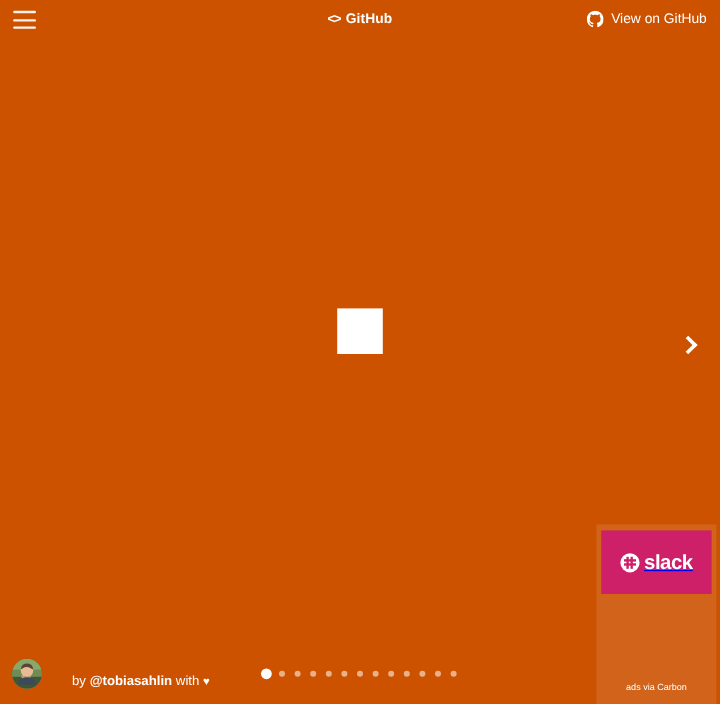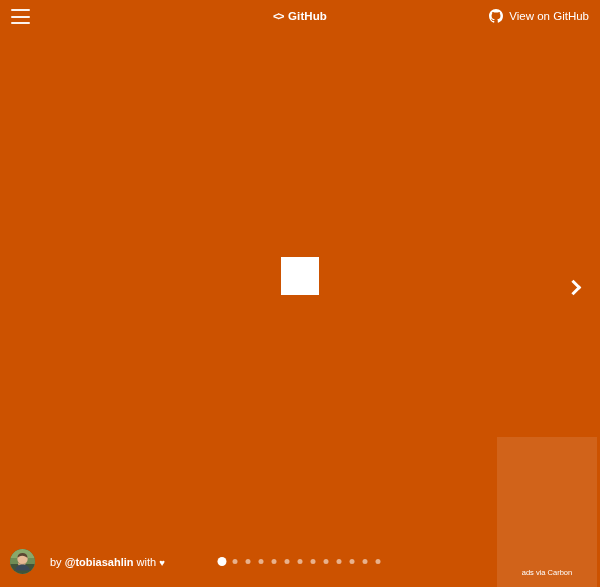--- a/index.html
+++ b/index.html
@@ -206,22 +206,22 @@
     left: 0; right: 0; bottom: 0;
     height: 48px;
     z-index: 18;
   }
 
   .byline {
     position: absolute;
     left: 10px;
     bottom: 13px;
     display: flex;
-    align-items: center;
-    gap: 15px;
+    align-items: flex-end;
+    gap: 25px;
     font-size: 11px;
     color: #ffffff;
     text-decoration: none;
     white-space: nowrap;
     margin-top: 16px;
   }
   .avatar {
     width: 25px;
     height: 25px;
     border-radius: 50%;
@@ -293,20 +293,24 @@
 <div class="stage">
 
   <div class="spinner-box"></div>
 
   <button class="nav-next">
     <span class="chev"></span>
   </button>
 </div>
 
 <div class="carbon-ad">
+  <a class="ad-banner" href="#">
+    <span class="slack-mark"></span>
+    <span class="slack-word">slack</span>
+  </a>
   <a class="ad-poweredby" href="#">ads via Carbon</a>
 </div>
 
 <div class="footer">
 
   <a class="byline" href="#">
     <span class="avatar">
       <svg width="25" height="25" viewBox="0 0 25 25" aria-hidden="true">
         <defs>
           <clipPath id="avclip">

